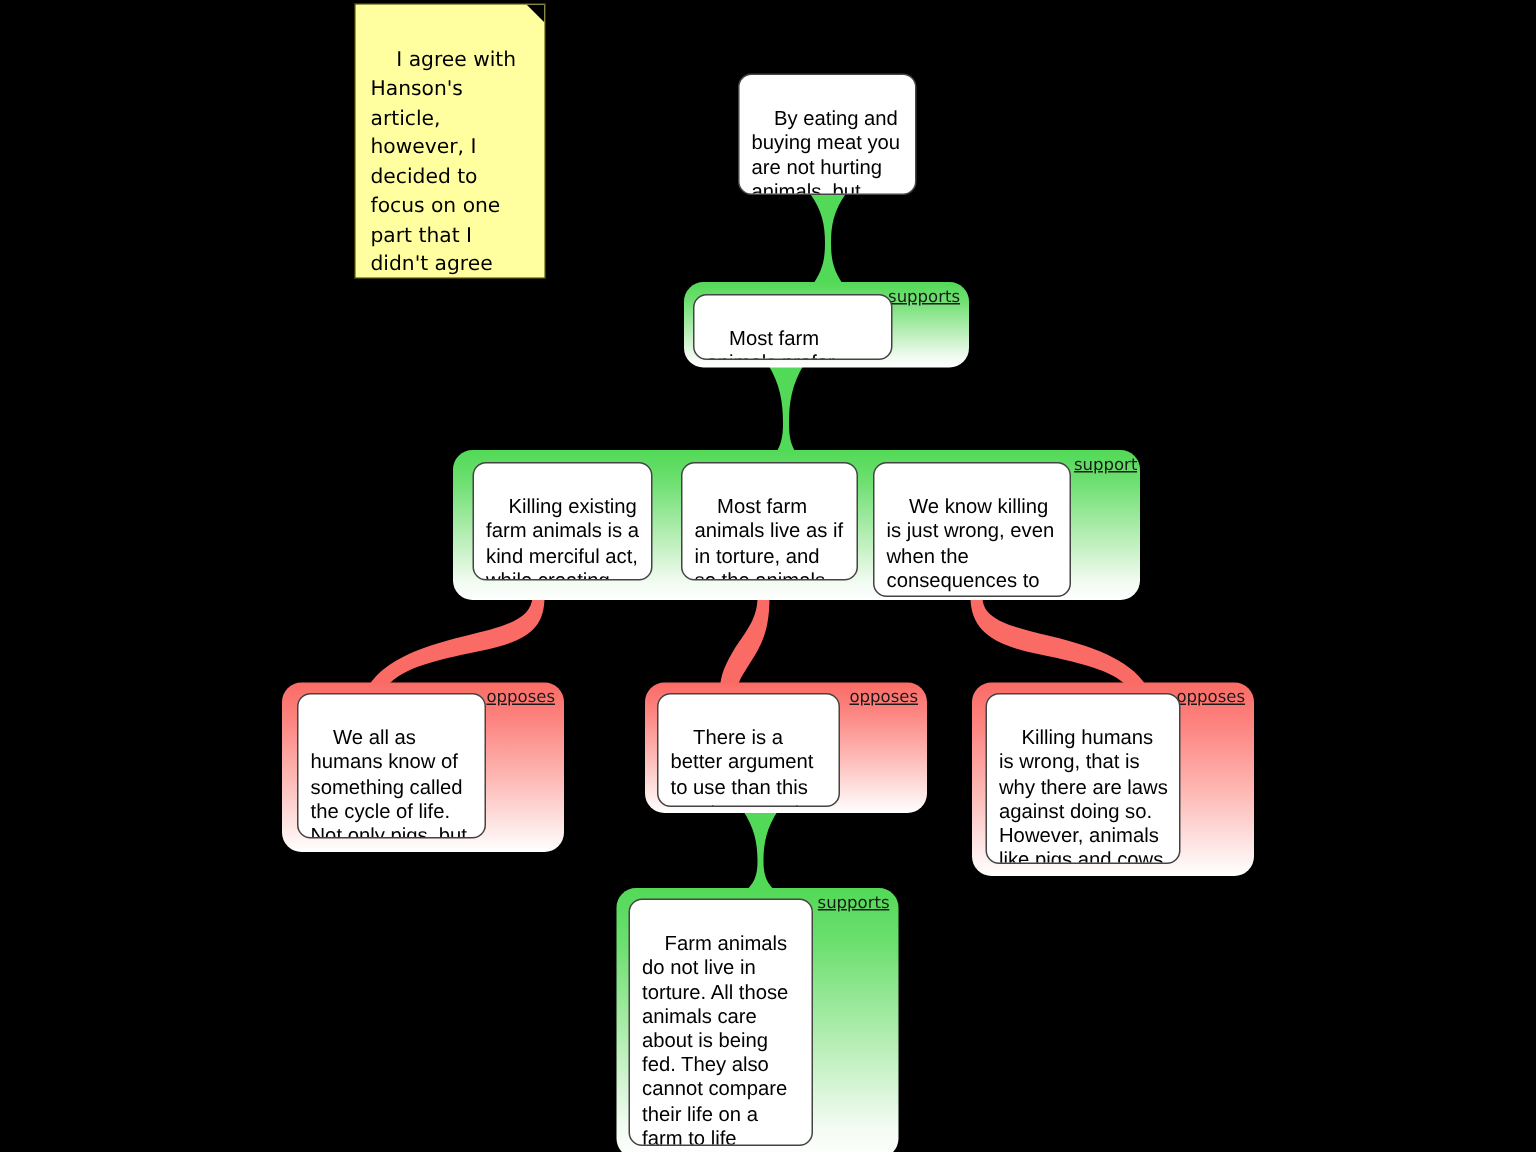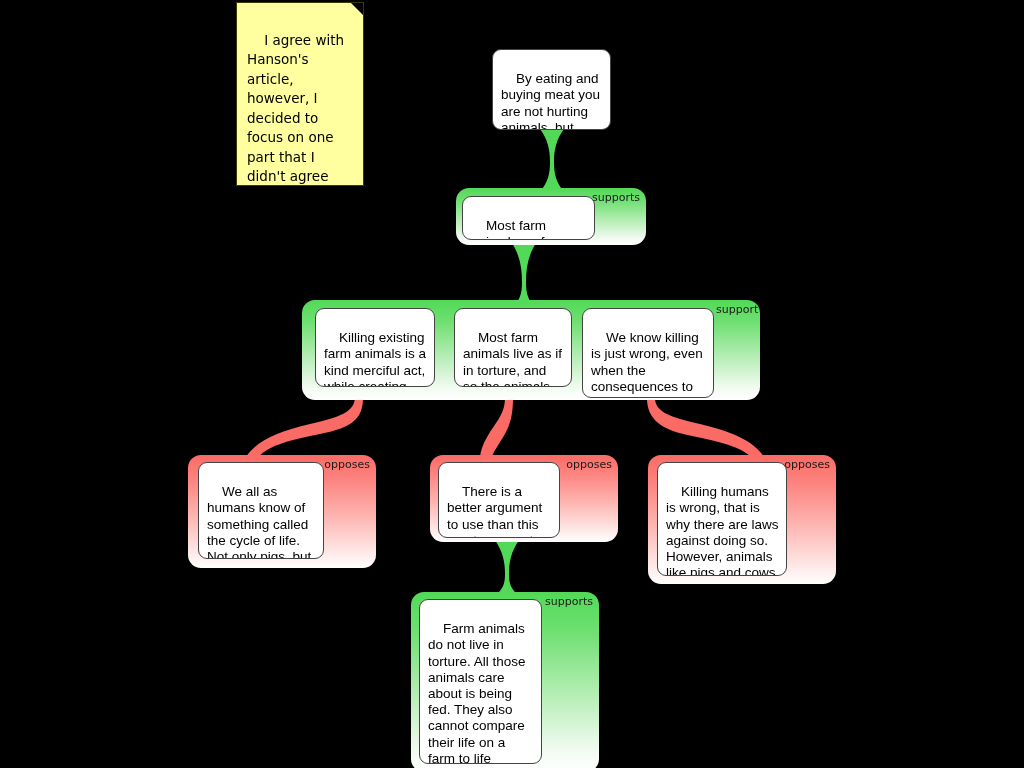--- a/index.html
+++ b/index.html
@@ -54,20 +54,21 @@
   }
   .group-label {
     position: absolute;
     top: 3px;
     font-family: "DejaVu Sans", sans-serif;
     font-size: 11px;
     line-height: 13px;
     color: #1a1a1a;
     white-space: nowrap;
     overflow: hidden;
+    text-decoration: underline;
   }
 
   
   .claim {
     position: absolute;
     background: #ffffff;
     border: 1px solid #444444;
     border-radius: 9px;
     padding: 5px 7px 4px 8px;
     font-family: "Liberation Sans", sans-serif;

